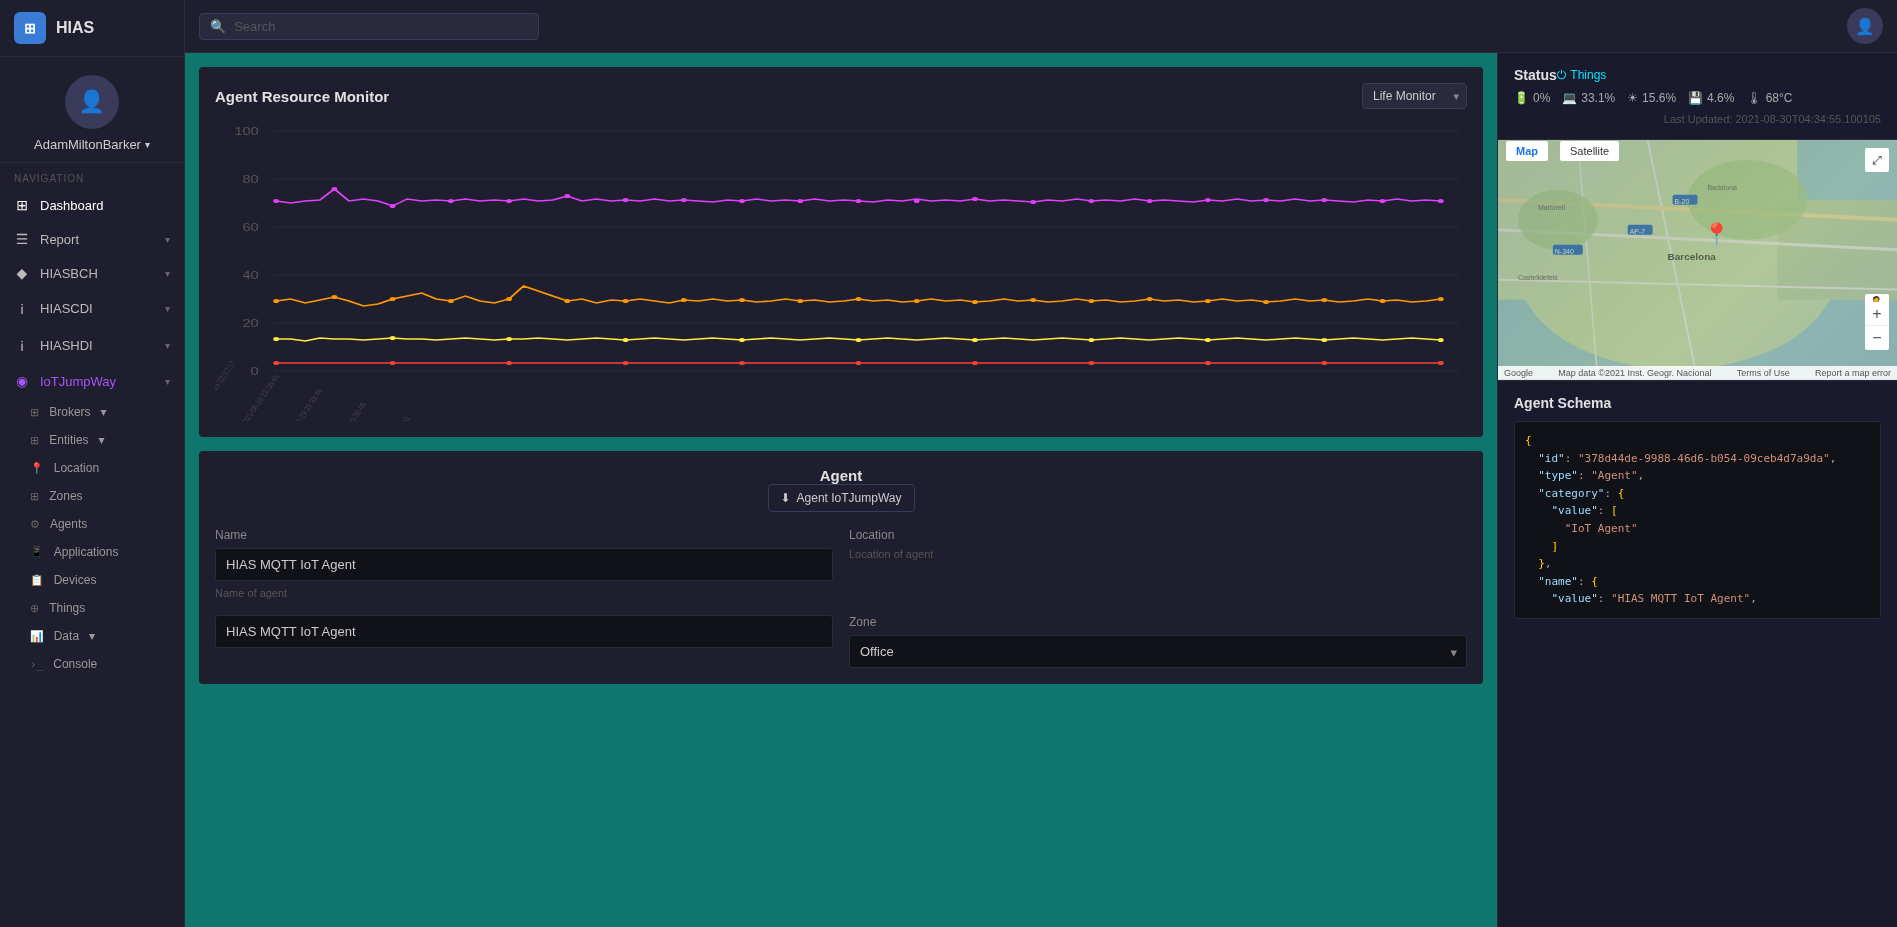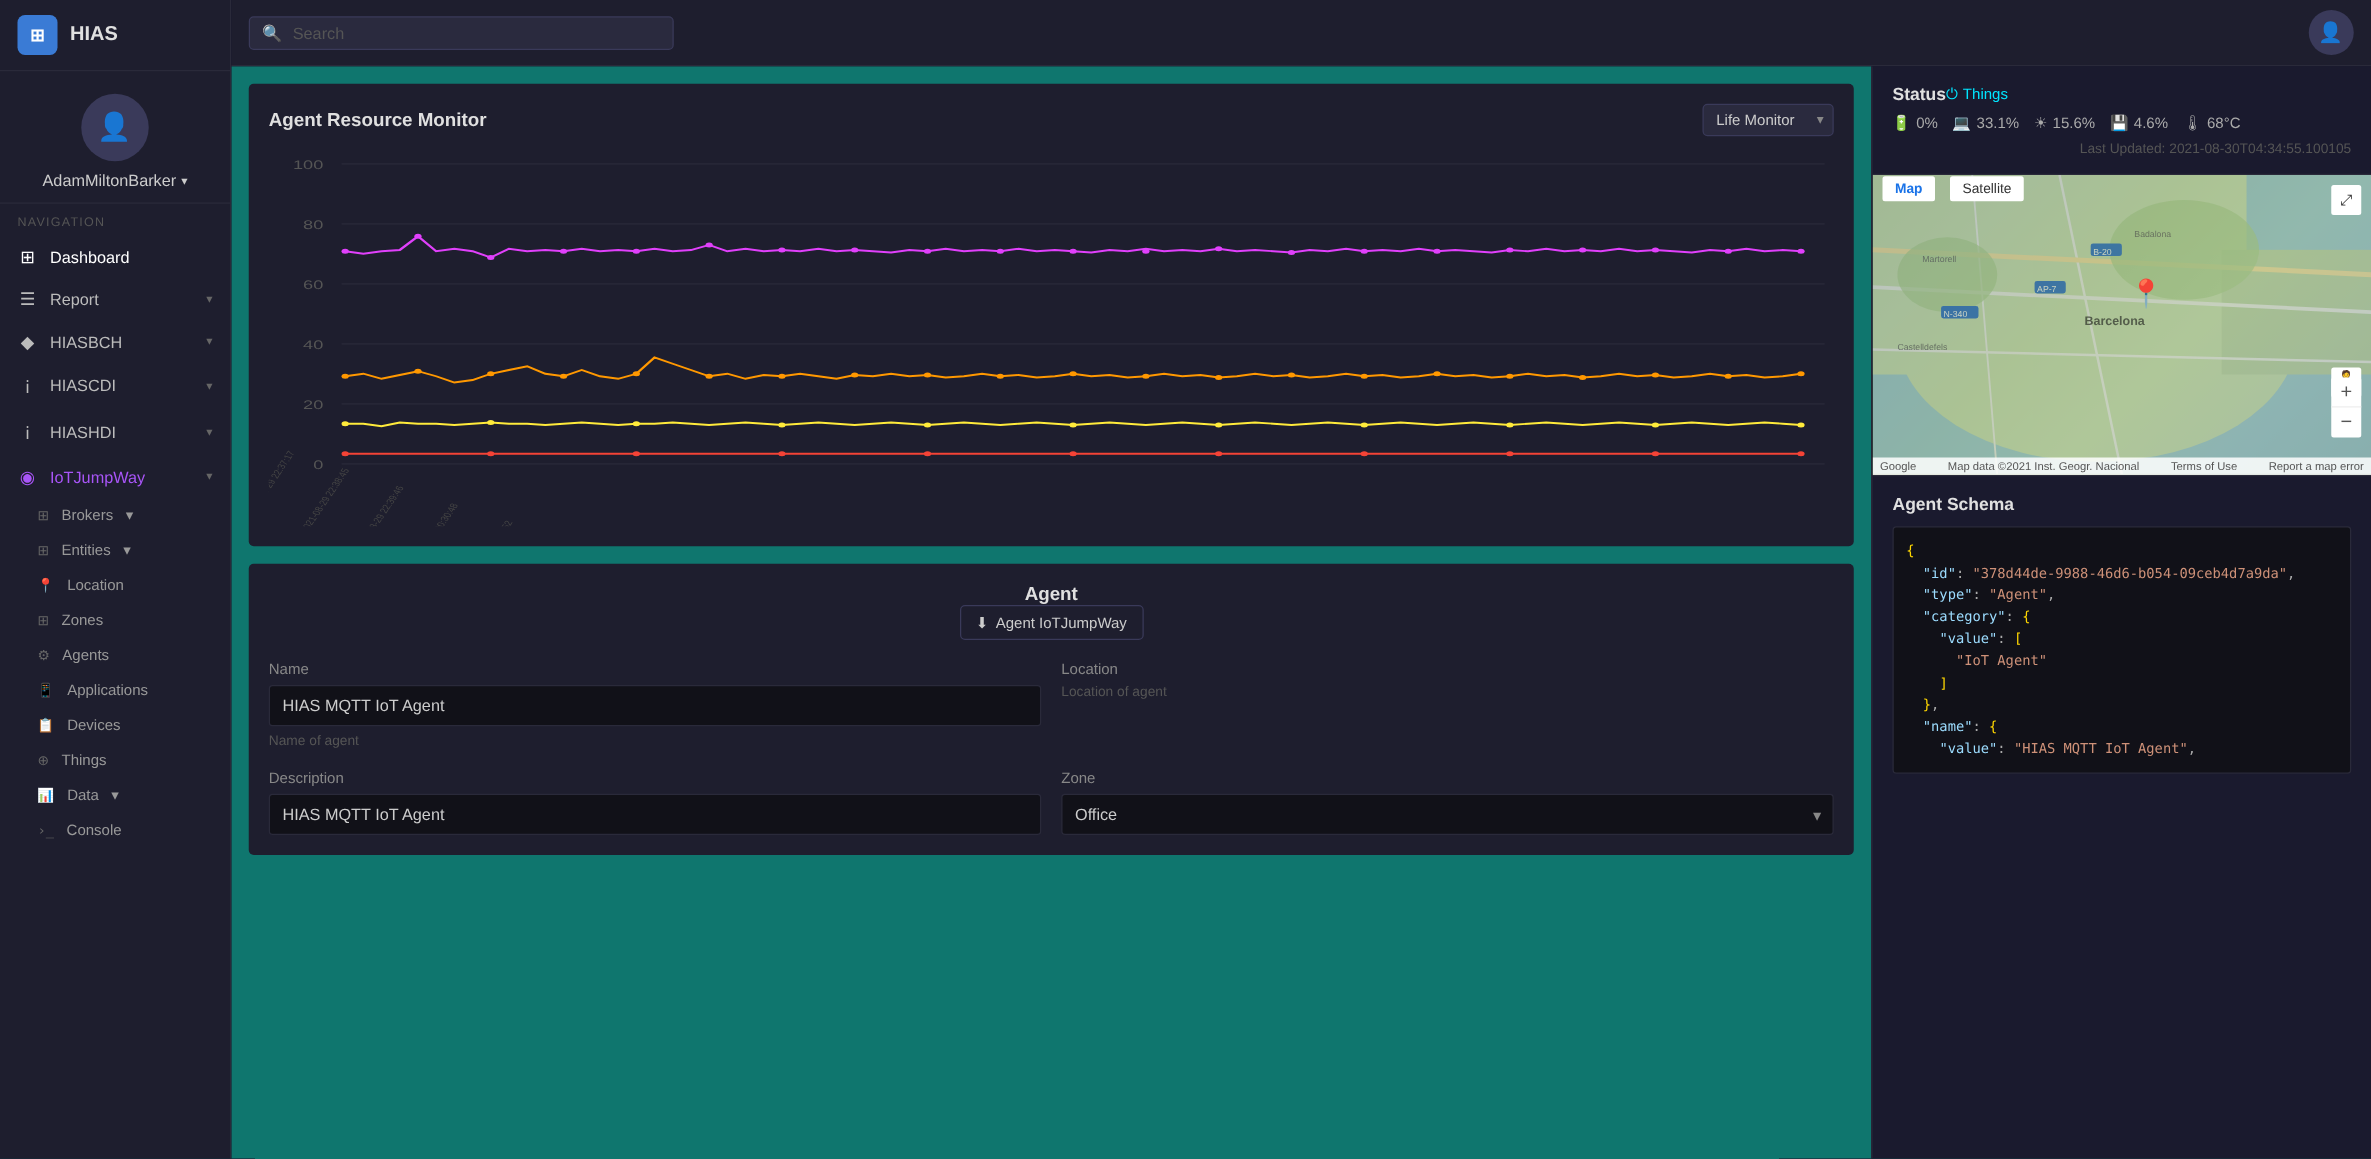--- a/index.html
+++ b/index.html
@@ -532,21 +532,20 @@
           <div class="form-group">
             <label class="form-label">Name</label>
             <input class="form-input" type="text" value="HIAS MQTT IoT Agent" style="">
             <span class="form-hint">Name of agent</span>
           </div>
           <div class="form-group">
             <label class="form-label">Location</label>
             <span class="form-hint">Location of agent</span>
           </div>
           <div class="form-group">
-            <label class="form-label">Description</label>
             <input class="form-input" type="text" value="HIAS MQTT IoT Agent" style="">
           </div>
           <div class="form-group">
             <label class="form-label">Zone</label>
             <div class="form-select-wrapper">
               <select class="form-select">
                 <option>Office</option>
               </select>
             </div>
           </div>

